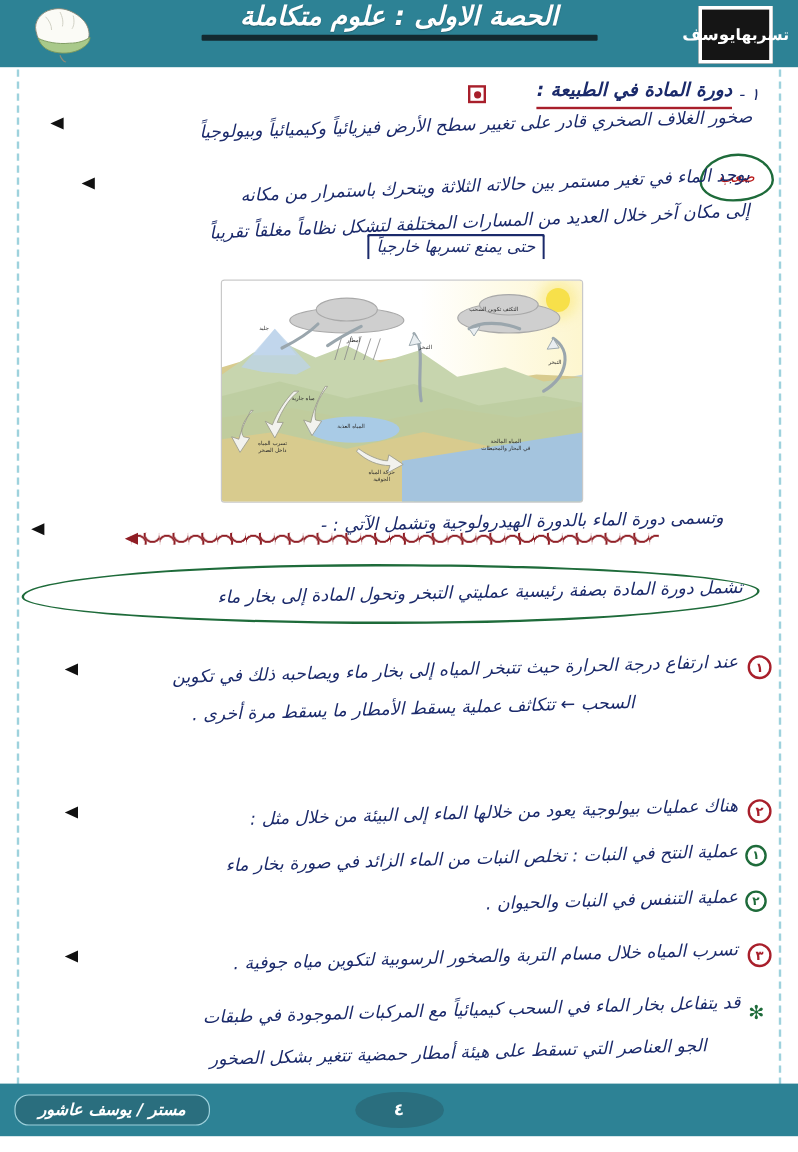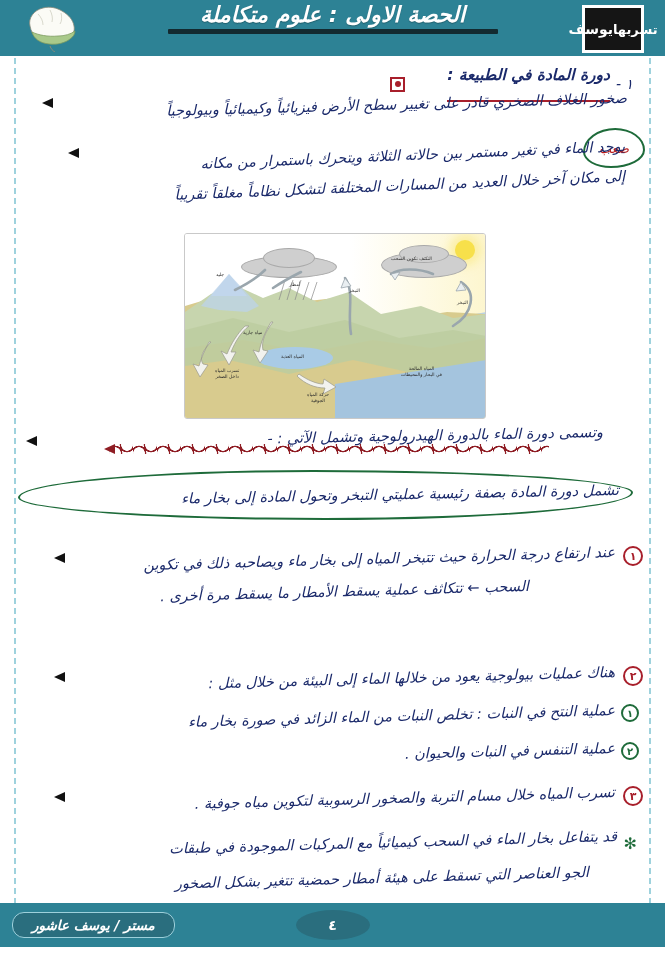--- a/index.html
+++ b/index.html
@@ -116,21 +116,21 @@
   }
   .red-marker i {
     display: block; width: 6px; height: 6px;
     background: #a81f2b; border-radius: 50%;
   }
   .title-text {
     direction: rtl;
     font-size: 15.5px; font-weight: bold; font-style: italic;
     color: #1b2a6b;
     border-bottom: 2px solid #a81f2b;
-    padding-bottom: 16px;
+    padding-bottom: 5px;
     margin-left: 36px;
   }
   .title-num {
     direction: rtl; font-size: 14px; color: #1b2a6b; font-style: italic;
   }
 
   
   .arrow-bullet {
     position: absolute;
     width: 0; height: 0;
@@ -333,20 +333,21 @@
     <div class="cloud-note" style="right:4px; top:70px;">
       <span class="bubble"></span>
       <span class="txt">صعب</span>
     </div>
 
     <div class="arrow-bullet" style="right:570px; top:90px;"></div>
     <div class="hw hw-md tilt2" style="right:24px; top:80px; width:548px;">يوجد الماء في تغير مستمر بين حالاته الثلاثة ويتحرك باستمرار من مكانه</div>
 
     <div class="hw hw-md tilt2" style="right:24px; top:110px; width:590px;">إلى مكان آخر خلال العديد من المسارات المختلفة لتشكل نظاماً مغلقاً تقريباً</div>
 
+    <div class="bracket-note" style="right:195px; top:137px;">حتى يمنع تسربها خارجياً</div>
 
     <div class="diagram" style="left:168px; top:175px;">
       <div class="d-sky"></div>
       <div class="d-sun"></div>
 
       <div class="d-cloud" style="left:56px; top:22px; width:96px; height:22px;"></div>
       <div class="d-cloud" style="left:78px; top:14px; width:52px; height:20px;"></div>
 
       <div class="d-cloud" style="left:196px; top:18px; width:86px; height:26px;"></div>
       <div class="d-cloud" style="left:214px; top:11px; width:50px; height:18px;"></div>

